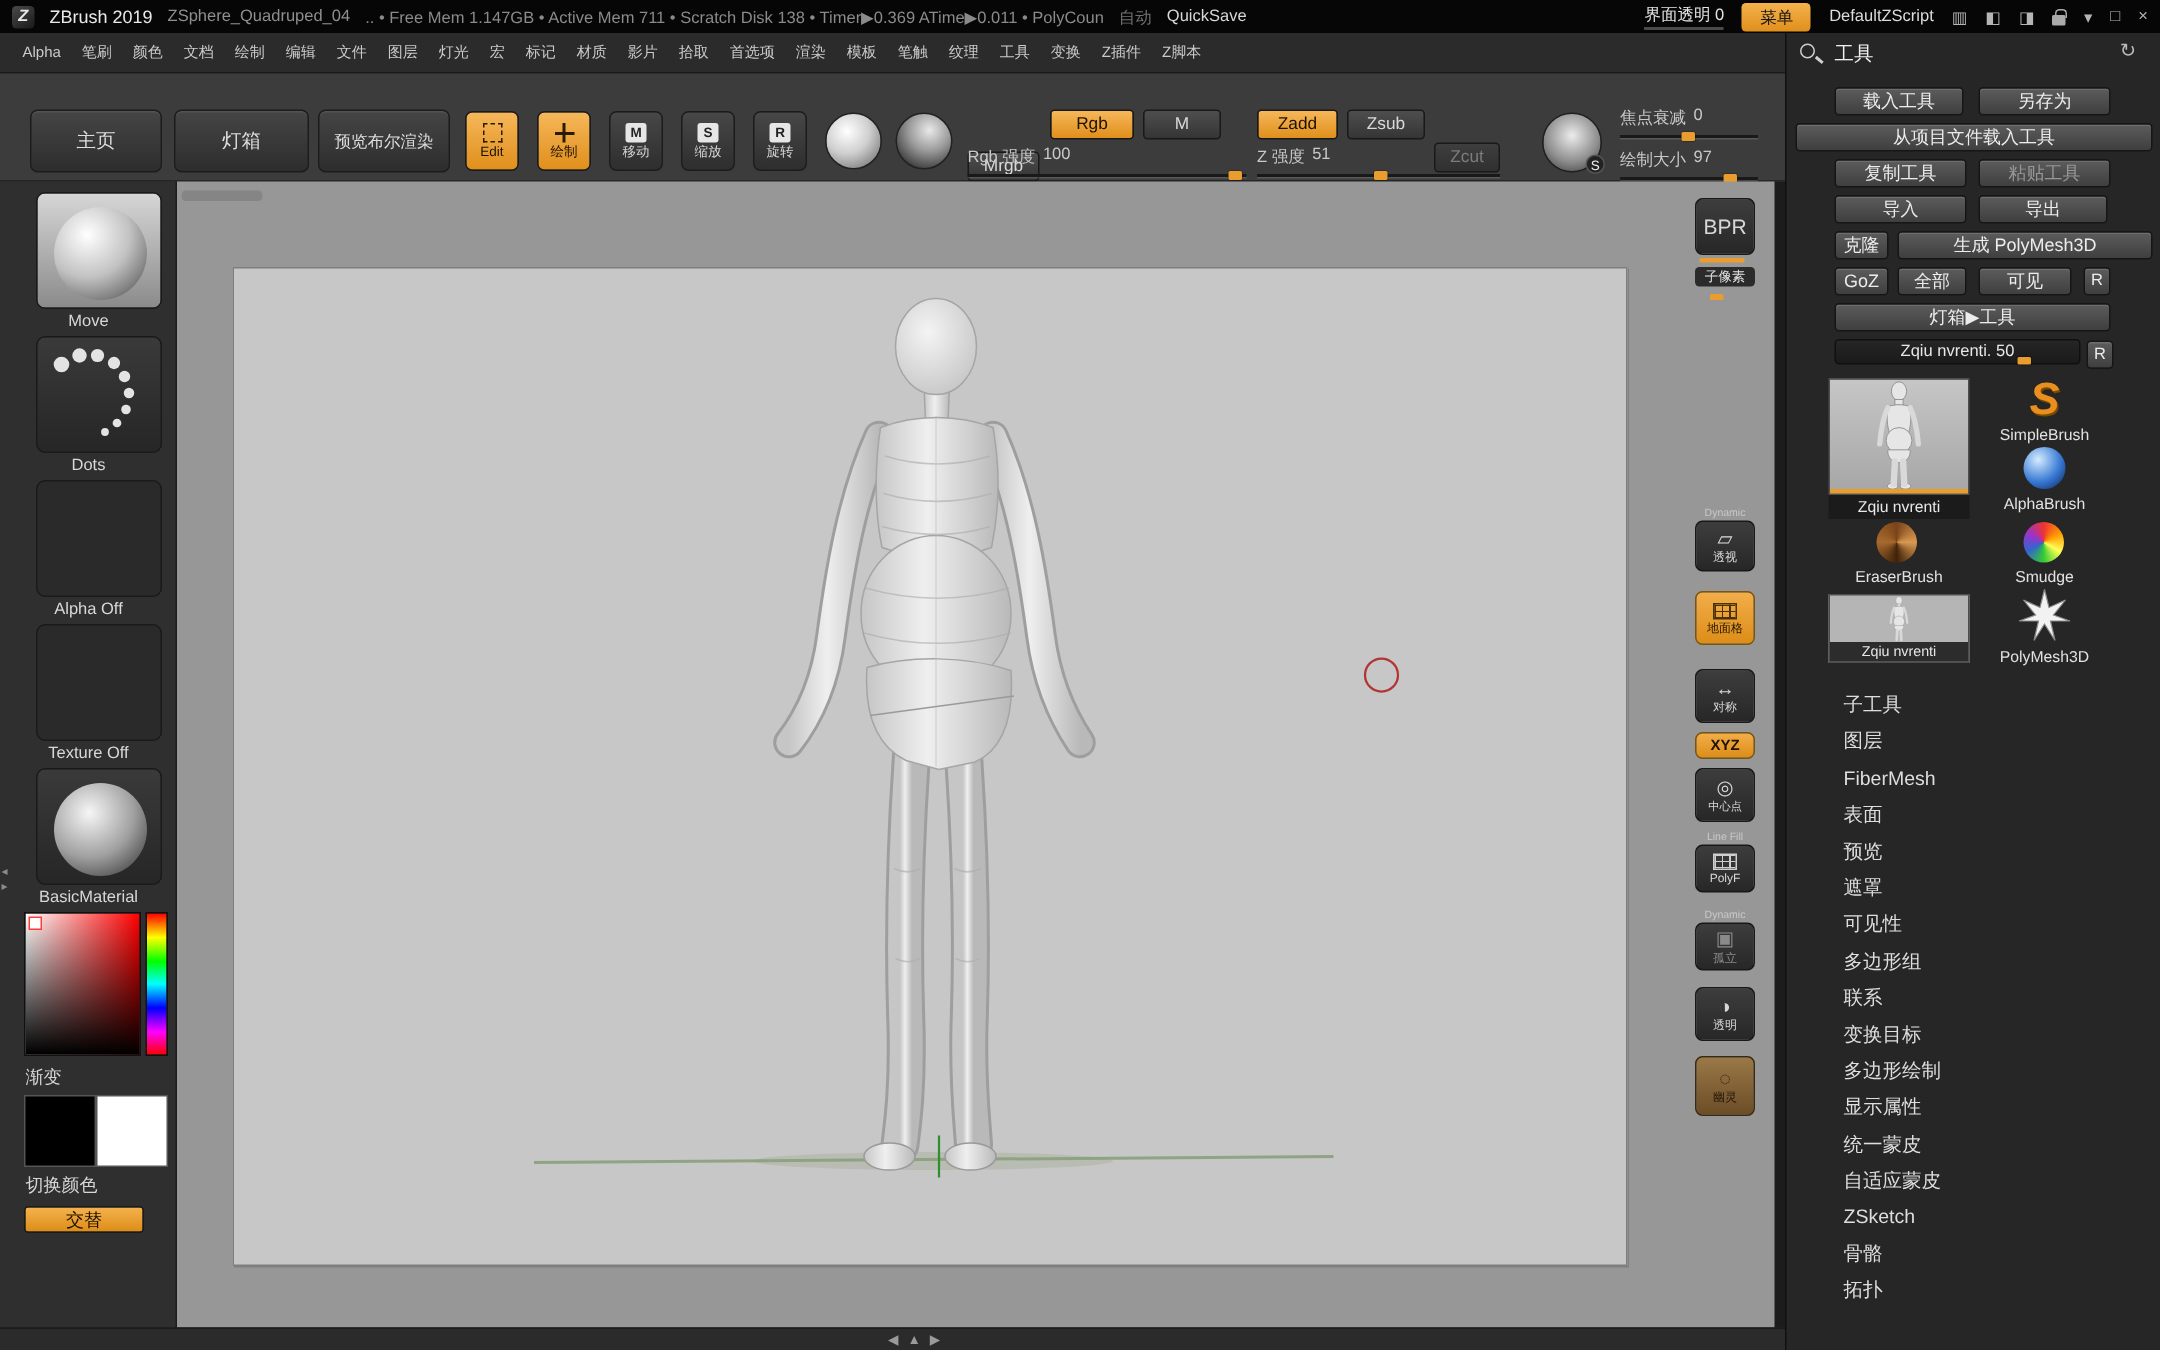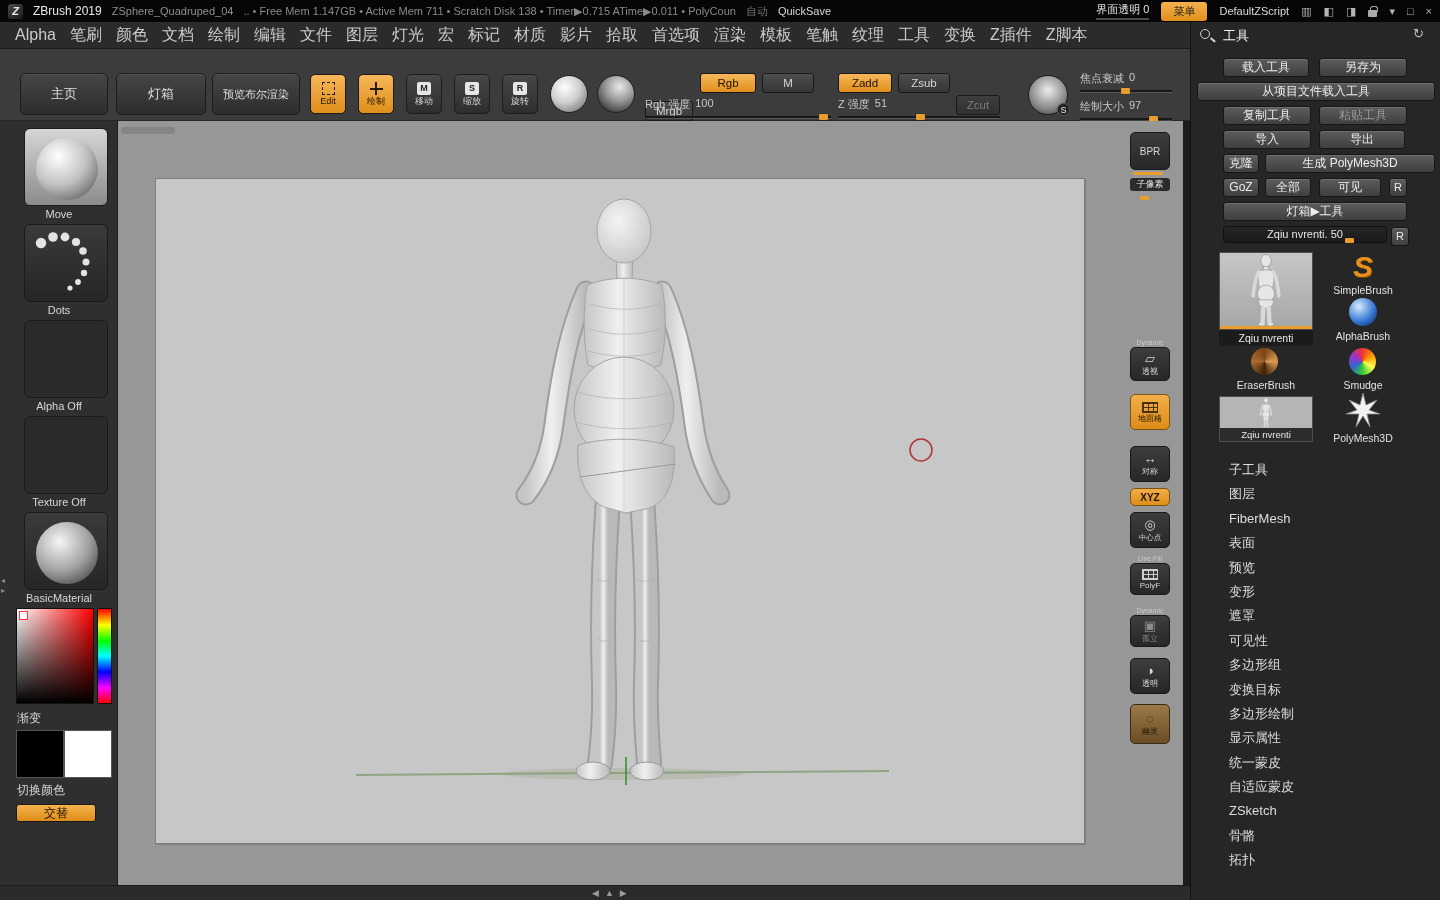--- a/index.html
+++ b/index.html
@@ -17,21 +17,21 @@
   .tb-right { margin-left:auto; display:flex; align-items:center; gap:12px; }
   .tb-opacity { color:#e2e2e2; border-bottom:2px solid #4a4a4a; padding-bottom:1px; }
   .tb-menu { background:linear-gradient(#f4b24d,#e08f1b); color:#161616; border-radius:3px; padding:2px 12px; font-size:11px; }
   .tb-script { color:#dcdcdc; }
   .tb-ico { color:#b5b5b5; font-size:11px; }
   .tb-lock { position:relative; width:9px; height:7px; background:#aaa; border-radius:1px; margin-top:4px; }
   .tb-lock::before { content:""; position:absolute; top:-4px; left:1.5px; width:6px; height:5px; border:1.5px solid #aaa; border-bottom:none; border-radius:3px 3px 0 0; }
 
   
   .menubar { position:absolute; top:22px; left:0; width:1190px; height:27px; background:#2b2b2b; border-bottom:1px solid #1a1a1a; display:flex; align-items:center; padding:0 8px; }
-  .menu-item { color:#cbcbcb; font-size:16px; padding:3px 7px; border-radius:3px; cursor:default; }
+  .menu-item { color:#cbcbcb; font-size:10px; padding:3px 7px; border-radius:3px; cursor:default; }
 
   
   .shelf { position:absolute; top:49px; left:0; width:1190px; height:72px; background:#3c3c3c; border-bottom:1px solid #262626; }
   .btn-big { position:absolute; height:42px; background:linear-gradient(#454545,#2d2d2d); border:1px solid #1c1c1c; border-radius:5px; color:#dedede; font-size:13px; text-align:left; display:flex; align-items:center; justify-content:center; box-shadow:inset 0 1px 0 rgba(255,255,255,.08); }
   .btn-tool { position:absolute; width:36px; height:40px; border-radius:5px; border:1px solid #1c1c1c; display:flex; flex-direction:column; align-items:center; justify-content:center; gap:2px; }
   .btn-tool.orange { background:linear-gradient(#f6b75a,#e08f1b); color:#1e1200; }
   .btn-tool.dark { background:linear-gradient(#474747,#2e2e2e); color:#d5d5d5; }
   .btn-tool .tlab { font-size:9px; line-height:9px; }
   .ico-dashed { width:13px; height:13px; border:1px dashed #2a1a00; }
   .ico-cross { position:relative; width:13px; height:13px; }
@@ -123,21 +123,21 @@
 </style>
 </head>
 <body>
 
 <div class="stage">
 
   <div class="titlebar">
     <span class="tb-logo">Z</span>
     <span class="tb-app">ZBrush 2019</span>
     <span class="tb-doc">ZSphere_Quadruped_04</span>
-    <span class="tb-stats">.. • Free Mem 1.147GB • Active Mem 711 • Scratch Disk 138 • Timer▶0.715 ATime▶0.011 • PolyCoun</span>
+    <span class="tb-stats">.. • Free Mem 1.147GB • Active Mem 711 • Scratch Disk 138 • Timer▶0.369 ATime▶0.011 • PolyCoun</span>
     <span class="tb-auto">自动</span>
     <span class="tb-qs">QuickSave</span>
     <div class="tb-right">
       <span class="tb-opacity">界面透明 0</span>
       <span class="tb-menu">菜单</span>
       <span class="tb-script">DefaultZScript</span>
       <span class="tb-ico">▥</span>
       <span class="tb-ico">◧</span>
       <span class="tb-ico">◨</span>
       <span class="tb-lock"></span>
@@ -361,21 +361,21 @@
 
         <path d="M470 578 L470 606" stroke="#2f8f2f" stroke-width="1.5"></path>
 
         <circle cx="765" cy="271" r="11" fill="none" stroke="#b23434" stroke-width="1.5"></circle>
       </svg>
     </div>
   </div>
 
   <div class="rs-item" style="top:132px;">
     <div class="rs-btn" style="height:38px;">
-        <span style="font-size:10px;">BPR</span>
+        <span style="font-size:14px;">BPR</span>
       </div>
   </div>
   <div class="rs-bar" style="top:172px;"></div>
   <div class="rs-item" style="top:178px;">
     <div class="rs-pill">子像素</div>
   </div>
   <div class="rs-nub" style="top:196px;"></div>
 
   <div class="rs-item" style="top:338px;">
     <div class="rs-top">Dynamic</div>
@@ -536,24 +536,24 @@
       </svg>
     </div>
     <div class="cell-label" style="top:410px;">PolyMesh3D</div>
 
     <div class="rp-sections">
         <div class="rp-section">子工具</div>
         <div class="rp-section">图层</div>
         <div class="rp-section">FiberMesh</div>
         <div class="rp-section">表面</div>
         <div class="rp-section">预览</div>
-        <div class="rp-section">变形</div>
         <div class="rp-section">遮罩</div>
         <div class="rp-section">可见性</div>
         <div class="rp-section">多边形组</div>
+        <div class="rp-section">联系</div>
         <div class="rp-section">变换目标</div>
         <div class="rp-section">多边形绘制</div>
         <div class="rp-section">显示属性</div>
         <div class="rp-section">统一蒙皮</div>
         <div class="rp-section">自适应蒙皮</div>
         <div class="rp-section">ZSketch</div>
         <div class="rp-section">骨骼</div>
         <div class="rp-section">拓扑</div>
       </div>
   </div>

